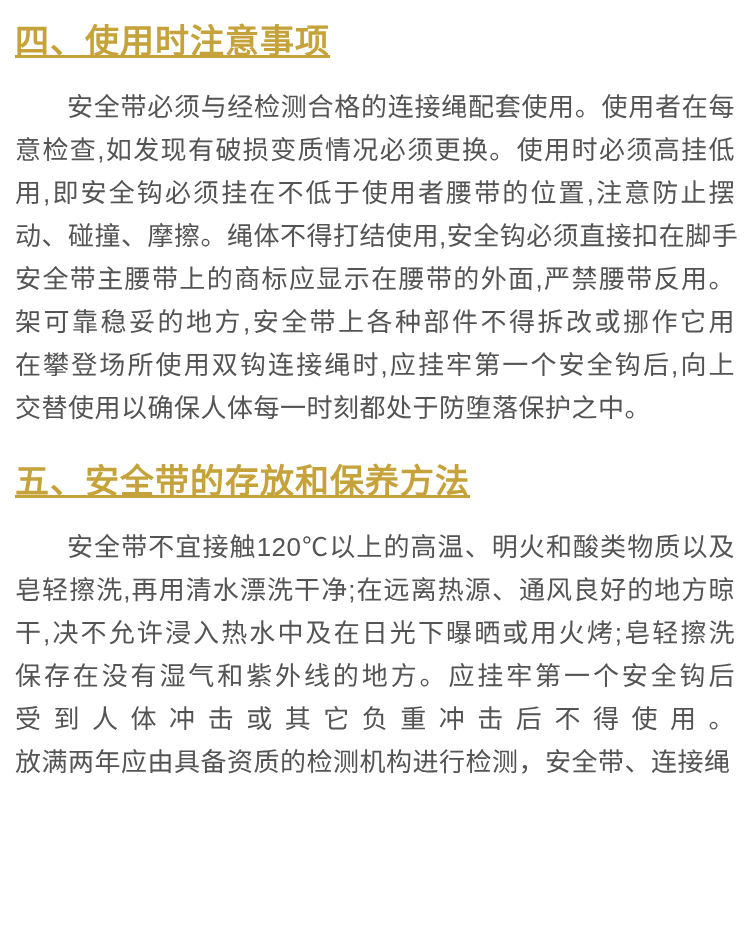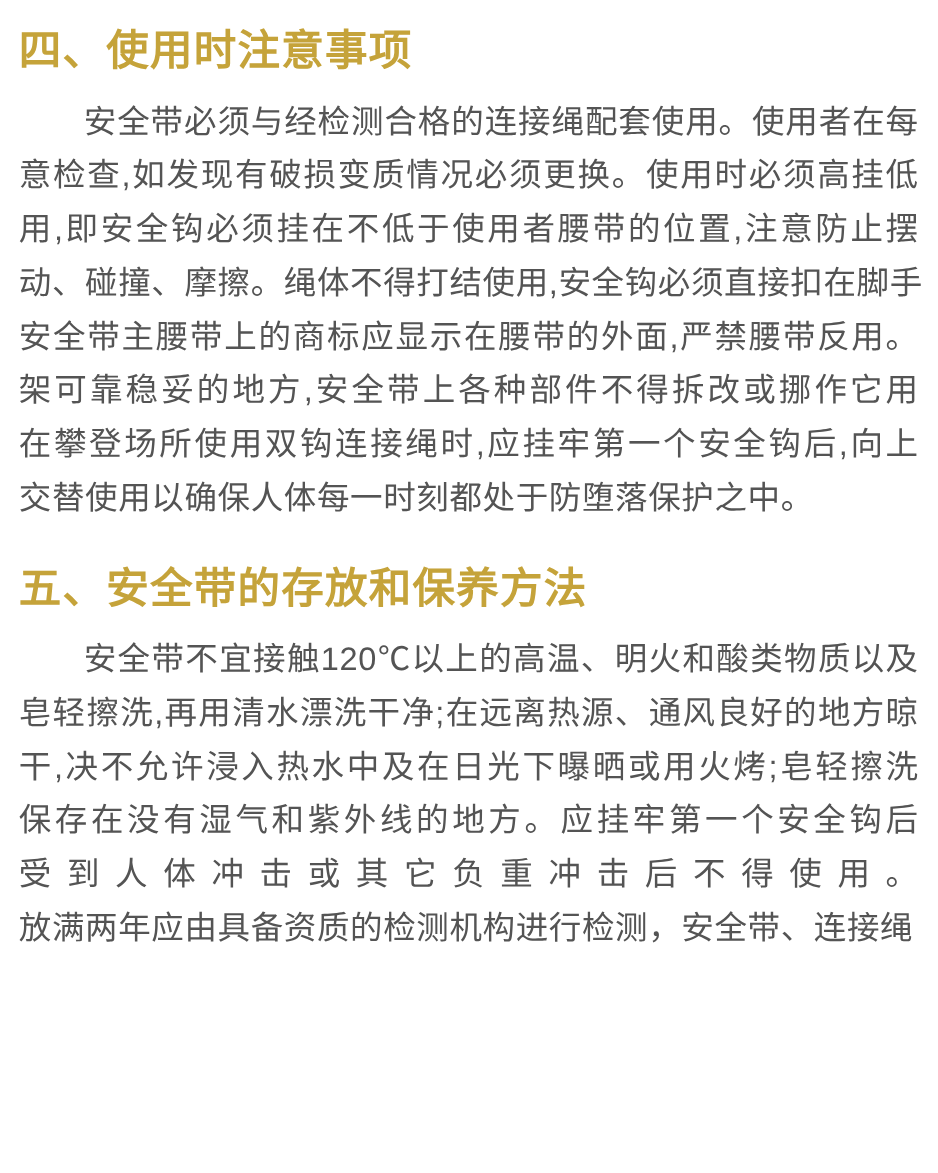--- a/index.html
+++ b/index.html
@@ -25,23 +25,24 @@
   .doc-section { display: block; }
   .doc-section + .doc-section { margin-top: 30px; }
   .section-heading {
     margin: 0;
     color: var(--heading-color);
     font-size: 34px;
     line-height: 42px;
     font-weight: 700;
     letter-spacing: 1px;
     text-align: left;
+    text-decoration: underline;
   }
   .paragraph {
-    margin-top: 14px;
+    margin-top: 24px;
     color: var(--body-color);
     font-size: 26px;
     line-height: 43px;
     letter-spacing: 0.5px;
   }
   .para-line {
     text-align: justify;
     text-align-last: justify;
     white-space: nowrap;
   }

